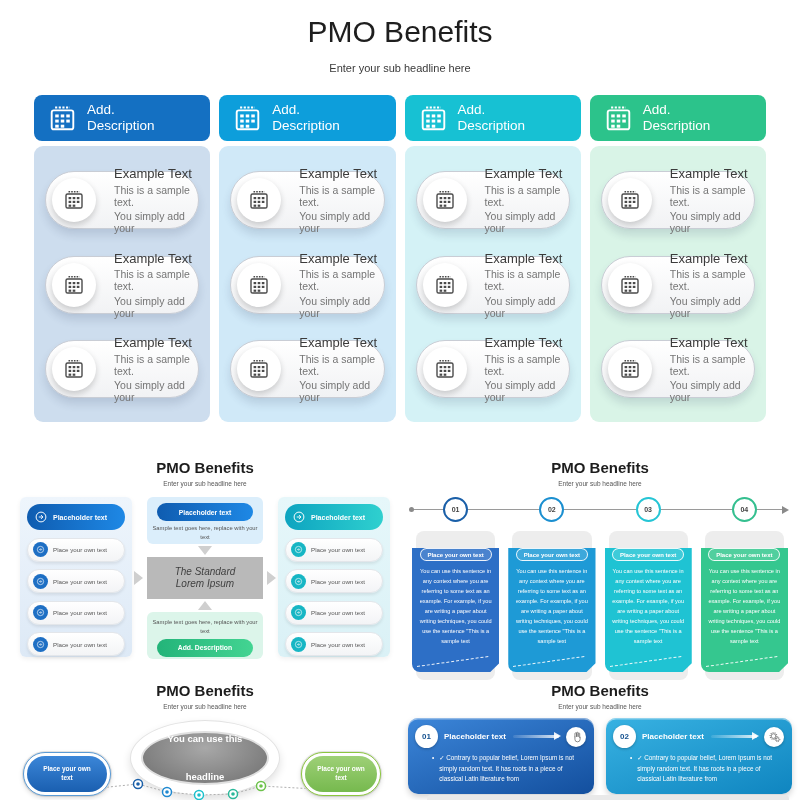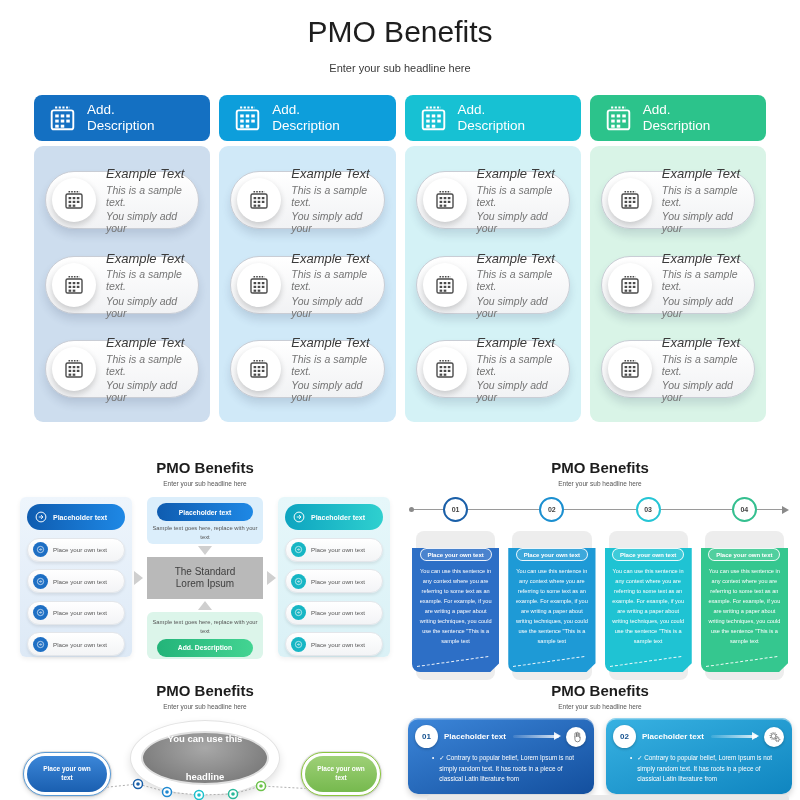--- a/index.html
+++ b/index.html
@@ -40,21 +40,21 @@
     height: 58px; border-radius: 29px; background: linear-gradient(#ffffff, #f1f2f4);
     border: 1px solid #c9cdd5; box-shadow: 0 6px 9px rgba(40,60,90,.14);
     display: flex; align-items: center;
   }
   .pill-card .circ {
     width: 44px; height: 44px; border-radius: 50%; background: #fff; margin-left: 6px;
     box-shadow: 0 3px 6px rgba(0,0,0,.18); display: flex; align-items: center; justify-content: center;
     color: #4a4a4a; flex: 0 0 auto;
   }
   .pill-card .circ svg { width: 20px; height: 20px; }
-  .pc-text { margin-left: 10px; font-style: italic; }
+  .pc-text { margin-left: 18px; }
   .pc-title { font-size: 13px; color: #3b3b3b; }
   .pc-line  { font-size: 10.5px; color: #757575; margin-top: 2.5px; }
 
   
   .mini-title { font-size: 15px; font-weight: 700; text-align: center; color: #1d1d1d; margin-top: 4px; }
   .mini-sub   { font-size: 6.5px; text-align: center; color: #555; margin-top: 4px; }
 
   
   #slide-flow { position: absolute; left: 15px; top: 455px; width: 380px; height: 225px; }
   .flow-panels { display: flex; justify-content: center; gap: 15px; margin-top: 10px; }
@@ -93,21 +93,21 @@
   }
   .fpill-s.green { background: linear-gradient(90deg, var(--flow-green-a,#23b479), var(--flow-green-b,#43d492)); }
   .fcap { font-size: 5.8px; color: #555; text-align: center; margin-top: 3px; line-height: 1.55; }
   .fbox.bottom .fcap { margin-top: 0; margin-bottom: 3px; }
   .farrow { width: 0; height: 0; border-left: 7px solid transparent; border-right: 7px solid transparent; margin: 2px auto; }
   .farrow.down { border-top: 9px solid #cfcfcf; }
   .farrow.up   { border-bottom: 9px solid #cfcfcf; }
   .fgray {
     position: relative; background: var(--gray-box,#b9b9b9); height: 42px;
     display: flex; flex-direction: column; align-items: center; justify-content: center;
-    font-size: 10px; color: #3f3f3f; line-height: 1.25;
+    font-size: 10px; color: #3f3f3f; line-height: 1.25; font-style: italic;
   }
   .side-arrow { position: absolute; top: 50%; margin-top: -7px; width: 0; height: 0;
     border-top: 7px solid transparent; border-bottom: 7px solid transparent; border-left: 9px solid #cfcfcf; }
   .side-arrow.l { left: -13px; } .side-arrow.r { right: -13px; }
 
   
   #slide-timeline { position: absolute; left: 405px; top: 455px; width: 390px; height: 225px; }
   .tl-zone { position: relative; margin-top: 10px; }
   .tl-track { position: absolute; left: 6px; right: 8px; top: 12px; height: 1px; background: #9a9a9a; }
   .tl-track::before { content: ''; position: absolute; left: -2px; top: -2px; width: 5px; height: 5px; border-radius: 50%; background: #8a8a8a; }

